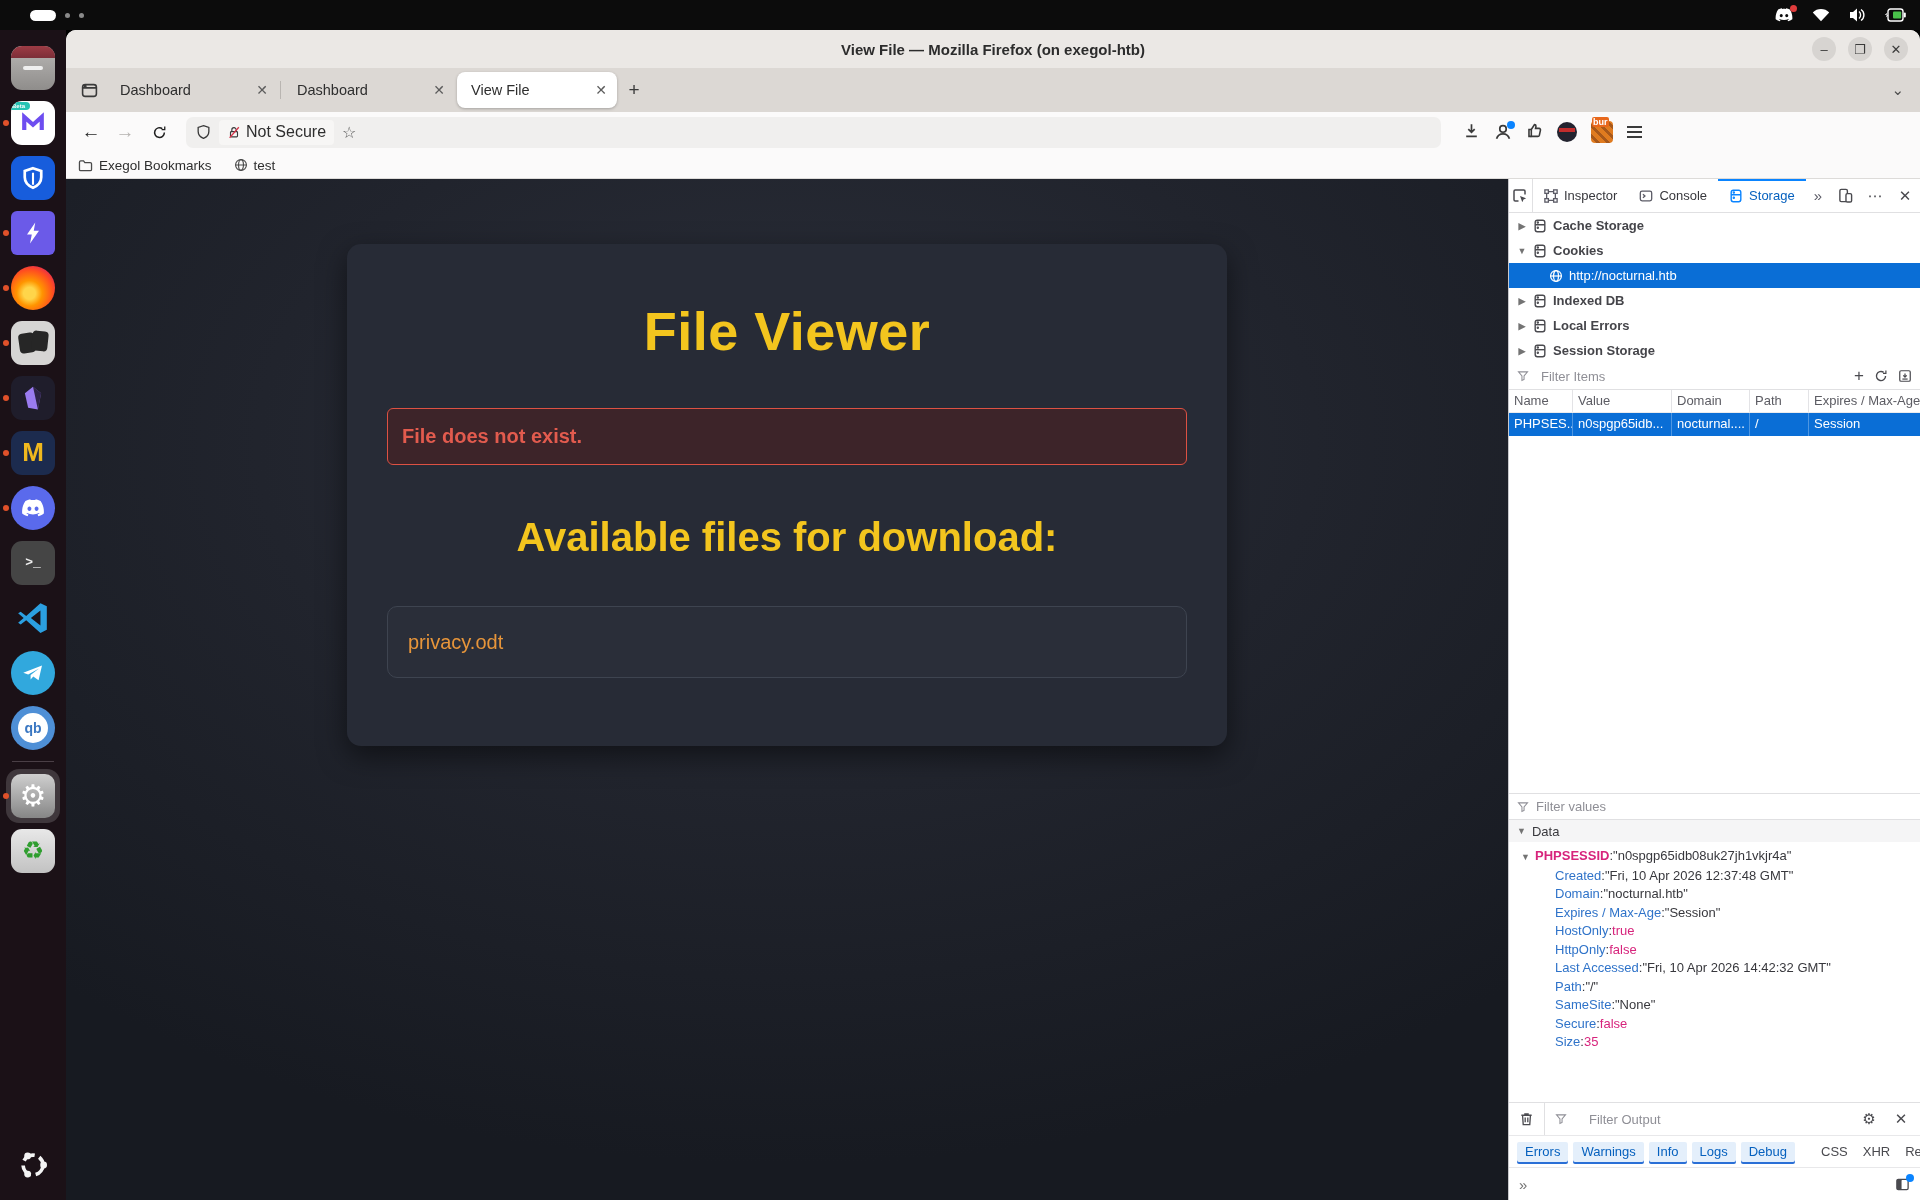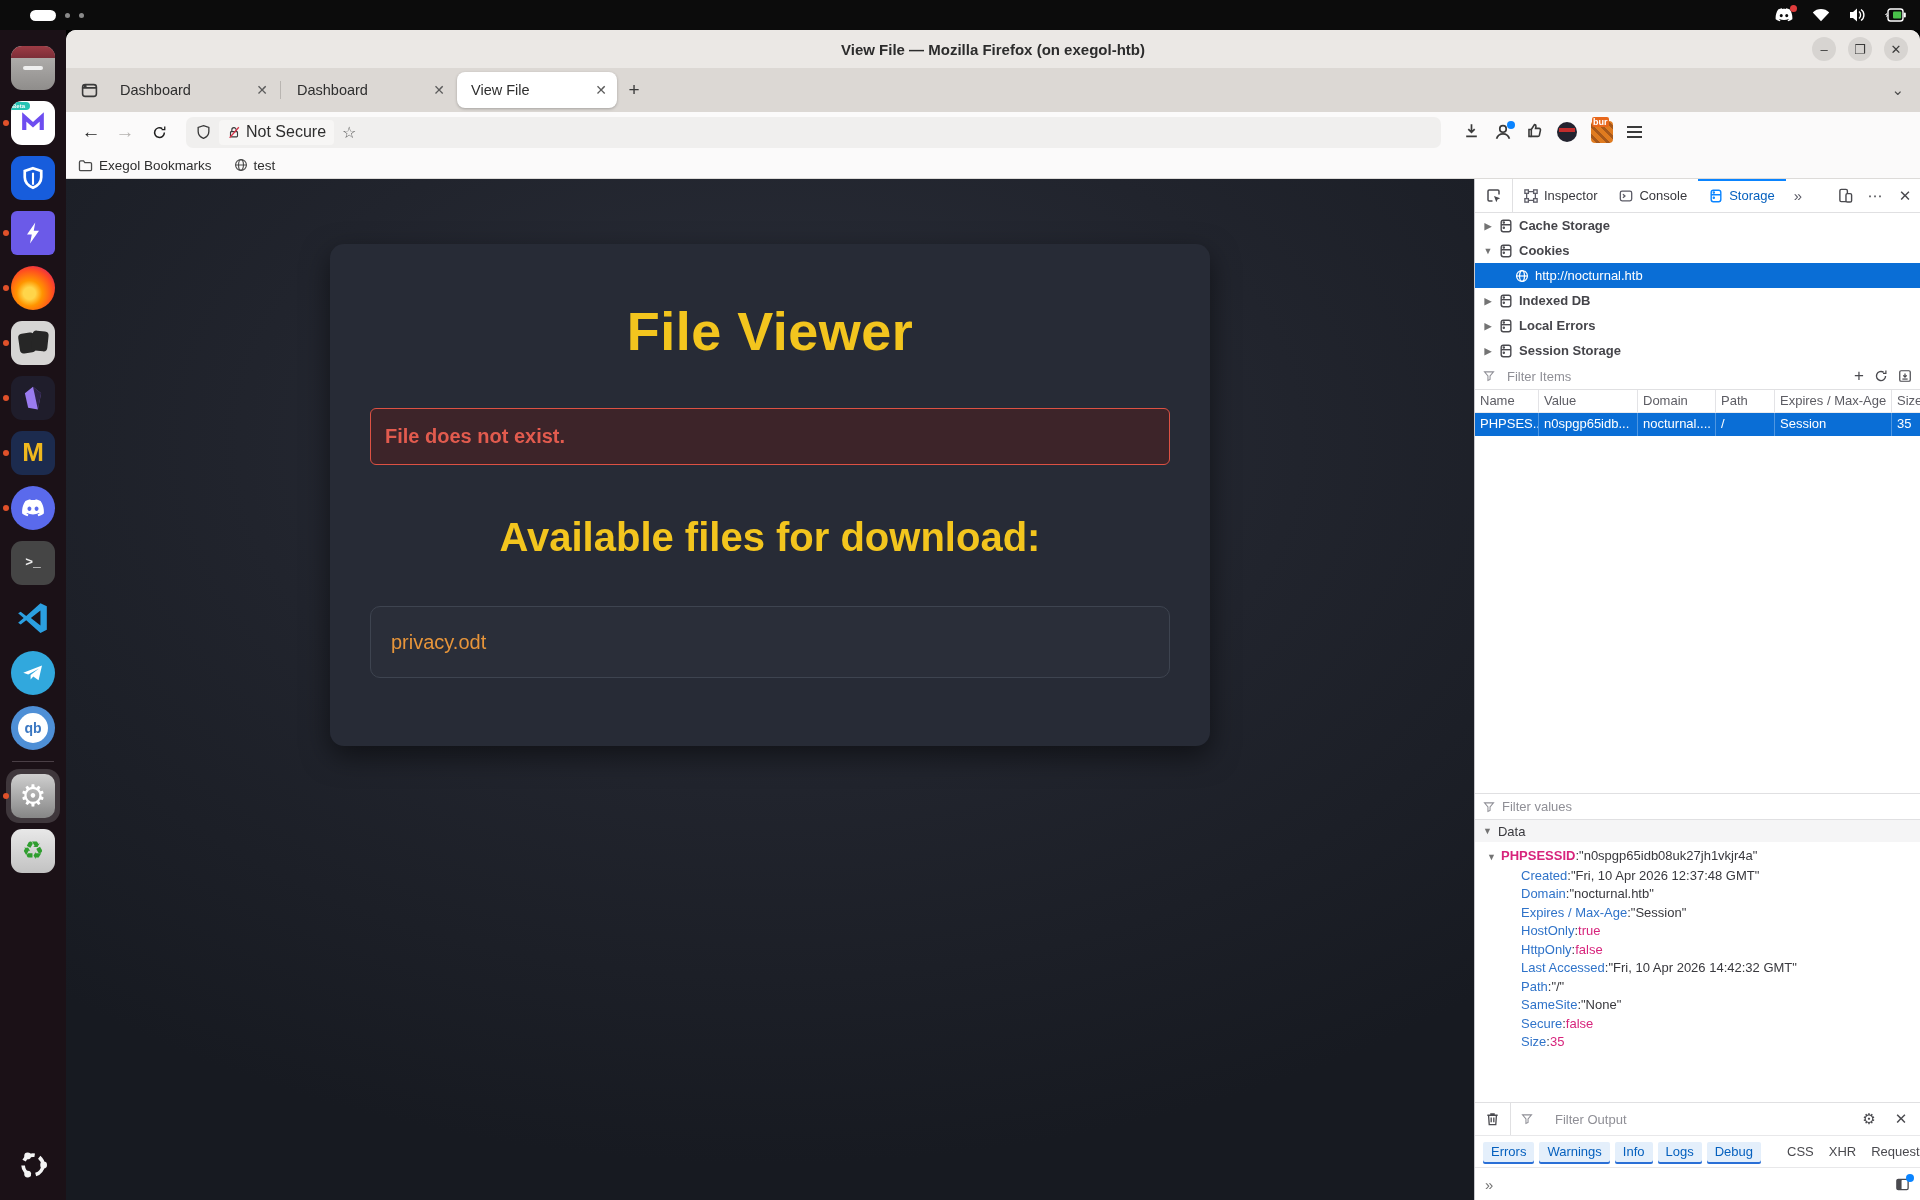--- a/index.html
+++ b/index.html
@@ -95,21 +95,21 @@
   .main { flex:1; display:flex; min-height:0; }
   .webpage { flex:1; background:radial-gradient(1100px 720px at 50% 26%, #2b2f3a 0%, #21242d 48%, #171a21 100%); }
   .card { width:880px; height:502px; margin:65px auto 0; background:#272b36; border-radius:14px; box-shadow:0 10px 28px rgba(0,0,0,.5); }
   .card h1 { padding-top:56px; text-align:center; color:#f3c51e; font-size:54px; font-weight:800; letter-spacing:.5px; }
   .err-box { margin:46px 40px 0; height:57px; background:#3d2429; border:1.5px solid #dd5143; border-radius:6px; display:flex; align-items:center; padding-left:14px; color:#e25b4e; font-weight:700; font-size:20px; }
   .card h2 { margin-top:50px; text-align:center; color:#f3c51e; font-size:40px; font-weight:800; }
   .file-box { margin:46px 40px 0; height:72px; border:1px solid #3e4450; border-radius:10px; background:rgba(255,255,255,.015); display:flex; align-items:center; padding-left:20px; }
   .file-link { color:#e7953a; font-size:20px; text-decoration:none; }
 
   
-  .devtools { width:446px; flex:0 0 auto; background:#fff; border-left:1px solid #c8c8cc; display:flex; flex-direction:column; font-size:13px; color:#38383d; }
+  .devtools { width:412px; flex:0 0 auto; background:#fff; border-left:1px solid #c8c8cc; display:flex; flex-direction:column; font-size:13px; color:#38383d; }
   .dt-toolbar { height:34px; display:flex; align-items:stretch; border-bottom:1px solid #e0e0e2; flex:0 0 auto; }
   .dt-pick { width:38px; display:flex; align-items:center; justify-content:center; border-right:1px solid #e0e0e2; color:#4a4a4f; }
   .dt-tab { display:flex; align-items:center; gap:6px; padding:0 11px; color:#38383d; }
   .dt-tab svg { color:#5b5b66; }
   .dt-tab.active { color:#0560be; box-shadow:inset 0 2px 0 #0a84ff; }
   .dt-tab.active svg { color:#0a84ff; }
   .dt-more-tabs { display:flex; align-items:center; padding:0 8px; color:#5b5b66; font-size:15px; }
   .dt-tb-right { margin-left:auto; display:flex; align-items:center; }
   .dt-tb-btn { width:30px; height:100%; display:flex; align-items:center; justify-content:center; color:#4a4a4f; font-size:15px; }
 

